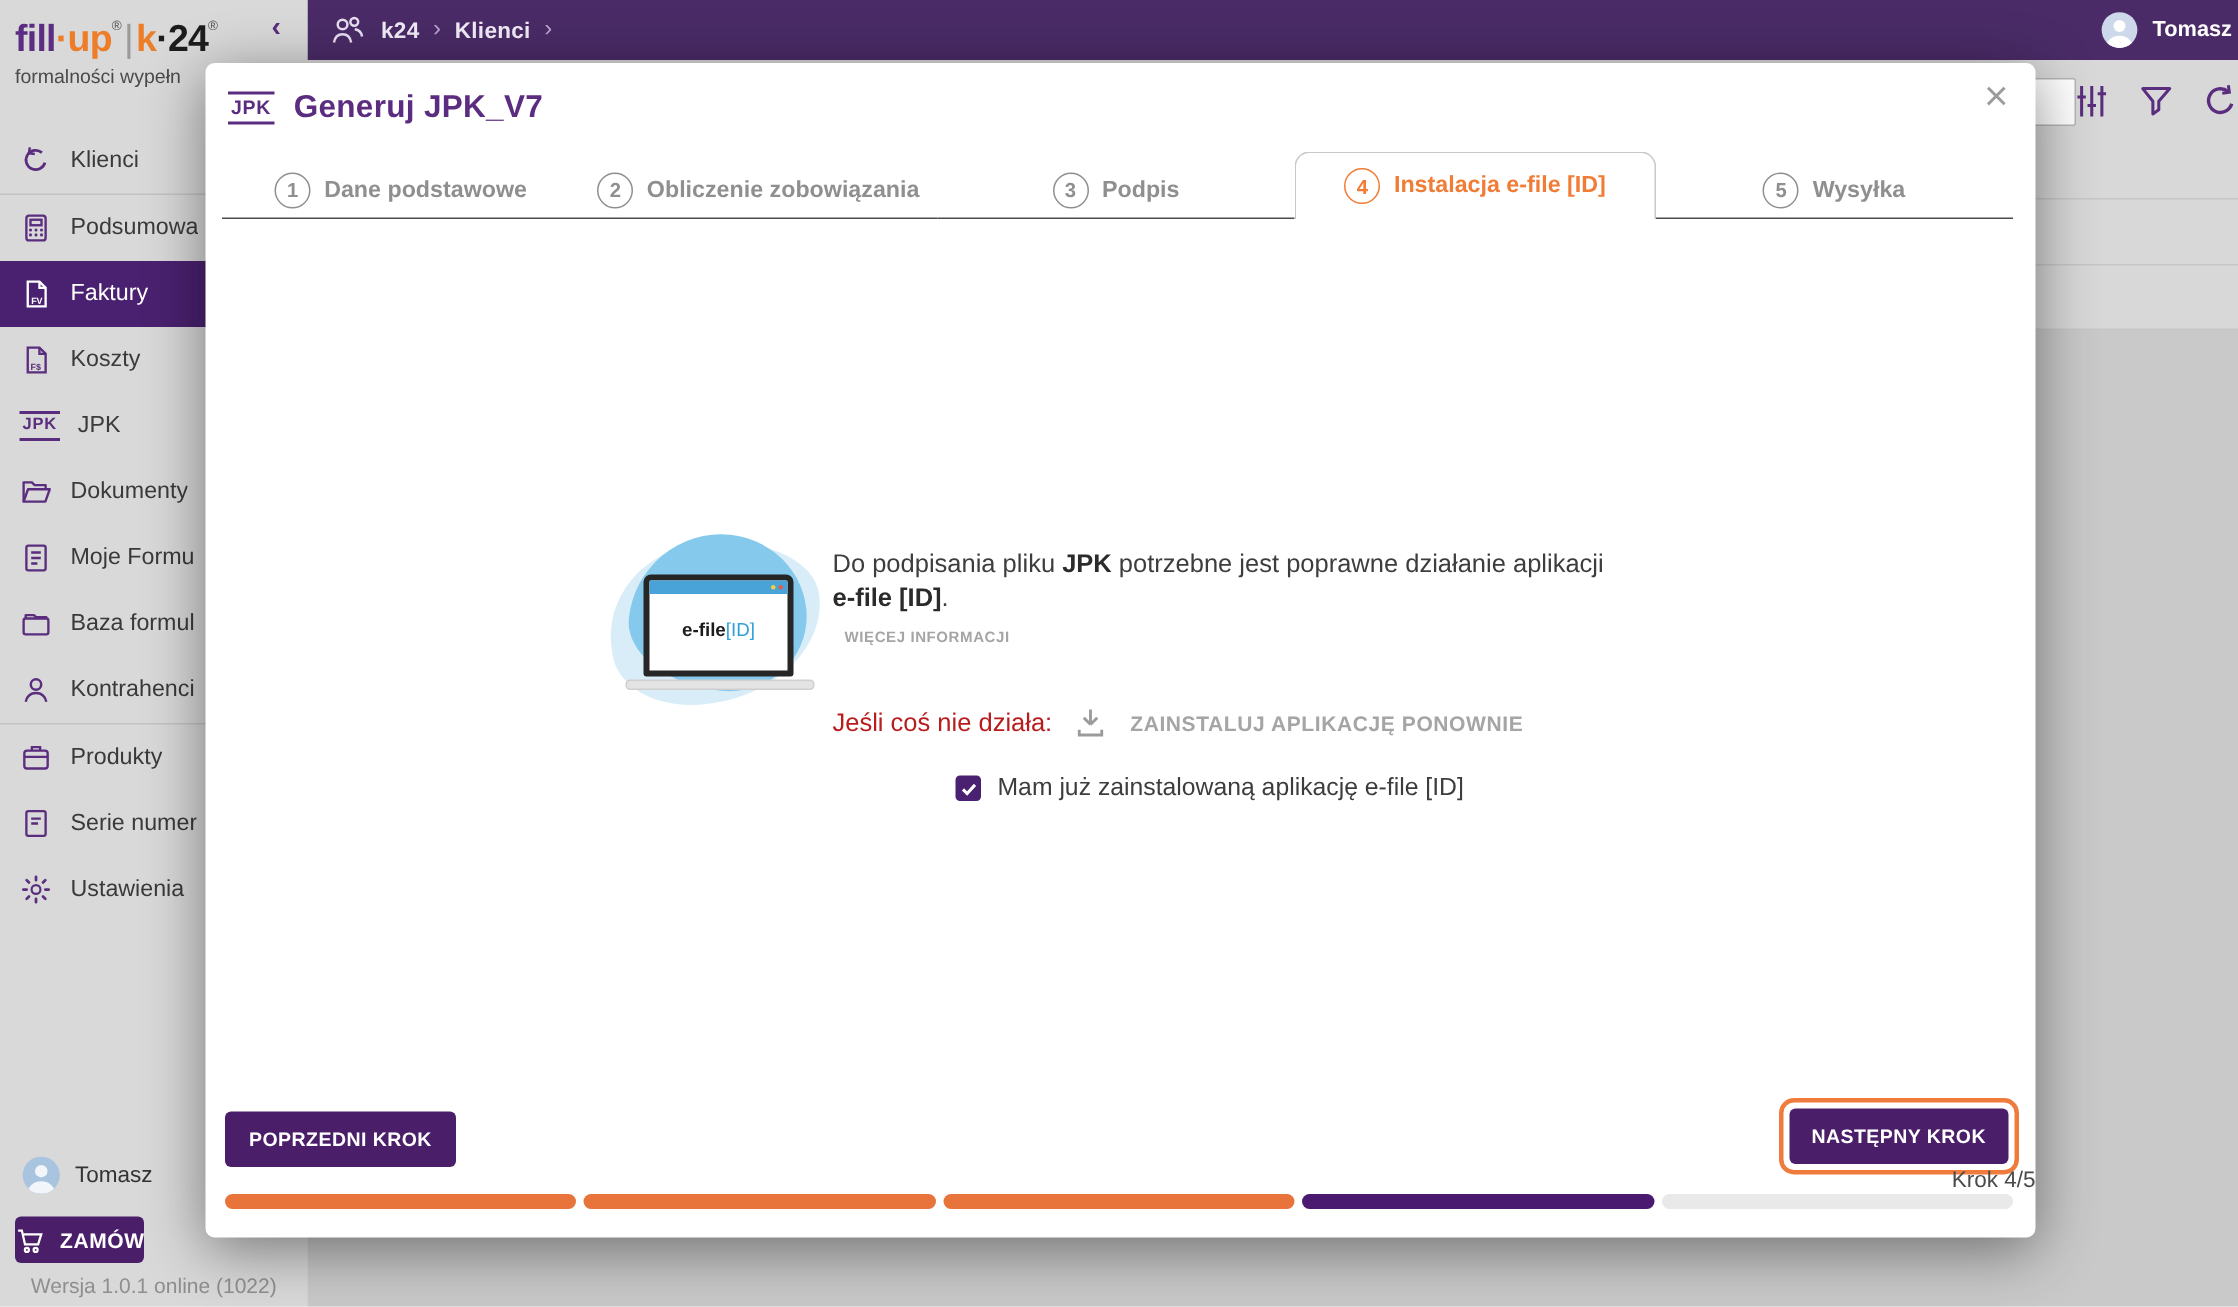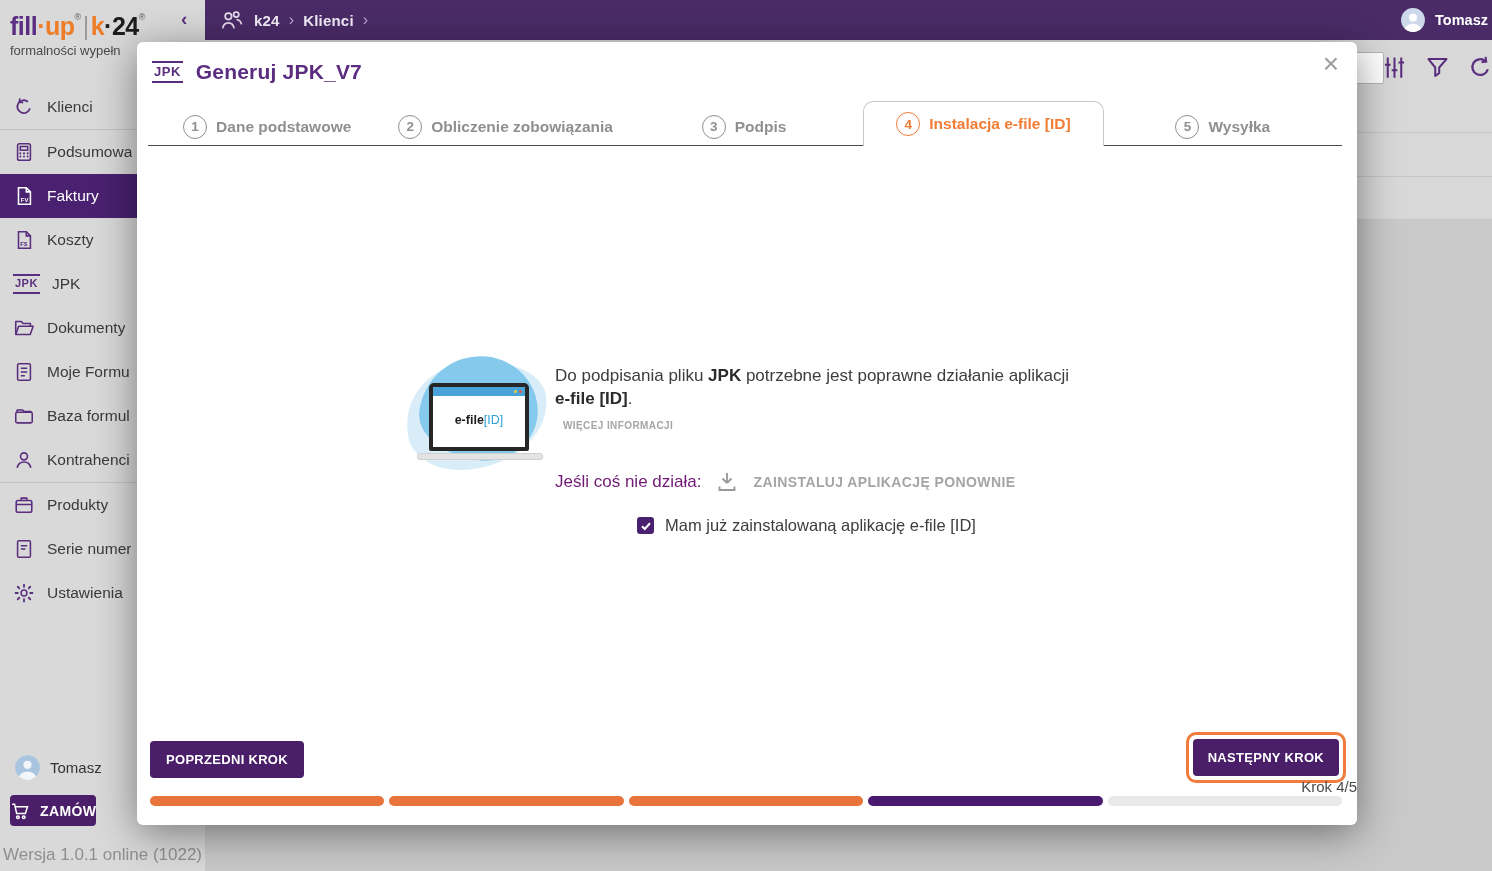--- a/index.html
+++ b/index.html
@@ -38,23 +38,23 @@
   .menu-item .mi{width:22px;height:22px;color:#5a2d7e;flex:0 0 auto}
   .menu-item .ml{margin-left:12px;font-size:15.5px;color:#3a3a3a;white-space:nowrap;overflow:hidden}
   .menu-item.active{background:#4a2170}
   .menu-item.active .mi,.menu-item.active .ml{color:#fff}
   .menu-div{height:1px;background:#c3c3c3;margin:0}
   .jpk-glyph{font-size:11px;font-weight:700;color:#5a2d7e;border-top:2px solid #5a2d7e;border-bottom:2px solid #5a2d7e;padding:1px 2px;line-height:1.2;letter-spacing:.5px}
   .side-bottom{position:absolute;left:0;bottom:0;width:205px}
   .side-user{display:flex;align-items:center;gap:9px;padding-left:14px;margin-bottom:14px}
   .side-user .avatar{width:27px;height:27px}
   .side-user-name{font-size:15px;color:#333}
-  .order-btn{display:flex;align-items:center;justify-content:center;gap:10px;margin:12px 10px;height:31px;background:#4a1e68;border:none;border-radius:4px;color:#fff;font-size:14px;font-weight:700;letter-spacing:.4px;cursor:pointer;font-family:inherit}
+  .order-btn{display:flex;align-items:center;justify-content:center;gap:10px;margin:0 10px;height:31px;background:#4a1e68;border:none;border-radius:4px;color:#fff;font-size:14px;font-weight:700;letter-spacing:.4px;cursor:pointer;font-family:inherit}
   .order-btn .ci{width:20px;height:20px}
-  .version{text-align:center;font-size:17px;color:#8f8f8f;padding:7px 0 6px}
+  .version{text-align:center;font-size:14px;color:#8f8f8f;padding:7px 0 6px}
 
   
   .modal{position:absolute;left:137px;top:42px;width:1220px;height:783px;background:#fff;border-radius:6px;box-shadow:0 8px 40px rgba(0,0,0,.45)}
   .modal-head{position:absolute;left:15px;top:18px;display:flex;align-items:center;gap:13px}
   .modal-head .jpk-glyph{font-size:13px}
   .modal-title{font-size:21px;font-weight:700;color:#5b2c7f;letter-spacing:.2px}
   .modal-close{position:absolute;right:18px;top:8px;font-size:28px;color:#9c9c9c;font-weight:300;cursor:pointer;line-height:1}
 
   .tabs{position:absolute;left:11px;right:15px;top:66px;height:38px;display:flex}
   .tab{flex:1;display:flex;align-items:center;justify-content:center;gap:9px;border-bottom:1px solid #4b4b4b;color:#8f8f8f;font-size:15.5px;font-weight:700;cursor:pointer}
@@ -69,21 +69,21 @@
   .lap-top{height:9px;background:#4aa3d8;display:flex;align-items:center;justify-content:flex-end;gap:2px;padding-right:3px}
   .lap-dot{width:3px;height:3px;border-radius:50%}
   .lap-screen-text{display:flex;align-items:center;justify-content:center;height:48px;font-size:12.5px;font-weight:700;letter-spacing:0}
   .lt-dark{color:#1c1c1c}.lt-blue{color:#2e9fd9;font-weight:400}
   .lap-base{position:absolute;left:5px;top:97px;width:126px;height:7px;background:#e3e3e3;border:1px solid #cfcfcf;border-radius:3px}
 
   .intro{position:absolute;left:418px;top:322px;width:516px;font-size:17px;line-height:1.38;color:#3d3d3d}
   .intro b{color:#2b2b2b}
   .more-info{position:absolute;left:426px;top:378px;font-size:10px;font-weight:600;color:#a5a5a5;letter-spacing:.4px;cursor:pointer}
   .notwork-row{position:absolute;left:418px;top:428px;display:flex;align-items:center;gap:14px}
-  .notwork-label{font-size:17px;color:#701a75}
+  .notwork-label{font-size:17px;color:#b91c1c}
   .dl-icon{width:24px;height:24px;color:#9b9b9b}
   .reinstall{font-size:14px;font-weight:600;color:#a5a5a5;letter-spacing:.4px;cursor:pointer}
   .check-row{position:absolute;left:500px;top:474px;display:flex;align-items:center;gap:11px;cursor:pointer}
   .checkbox{width:17px;height:17px;background:#4a2170;border-radius:3px;display:flex;align-items:center;justify-content:center}
   .checkbox svg{width:12px;height:12px;color:#fff}
   .check-label{font-size:16.5px;color:#3d3d3d}
 
   .btn-prev{position:absolute;left:13px;top:699px;background:#4a1e68;color:#fff;border:none;border-radius:4px;font-size:13px;font-weight:700;letter-spacing:.3px;padding:11px 16px;cursor:pointer;font-family:inherit}
   .next-ring{position:absolute;right:11px;top:690px;border:3px solid #ef7b3c;border-radius:10px;padding:4px;background:#fff}
   .btn-next{background:#4a1e68;color:#fff;border:none;border-radius:4px;font-size:13px;font-weight:700;letter-spacing:.3px;padding:11px 15px;cursor:pointer;font-family:inherit}

